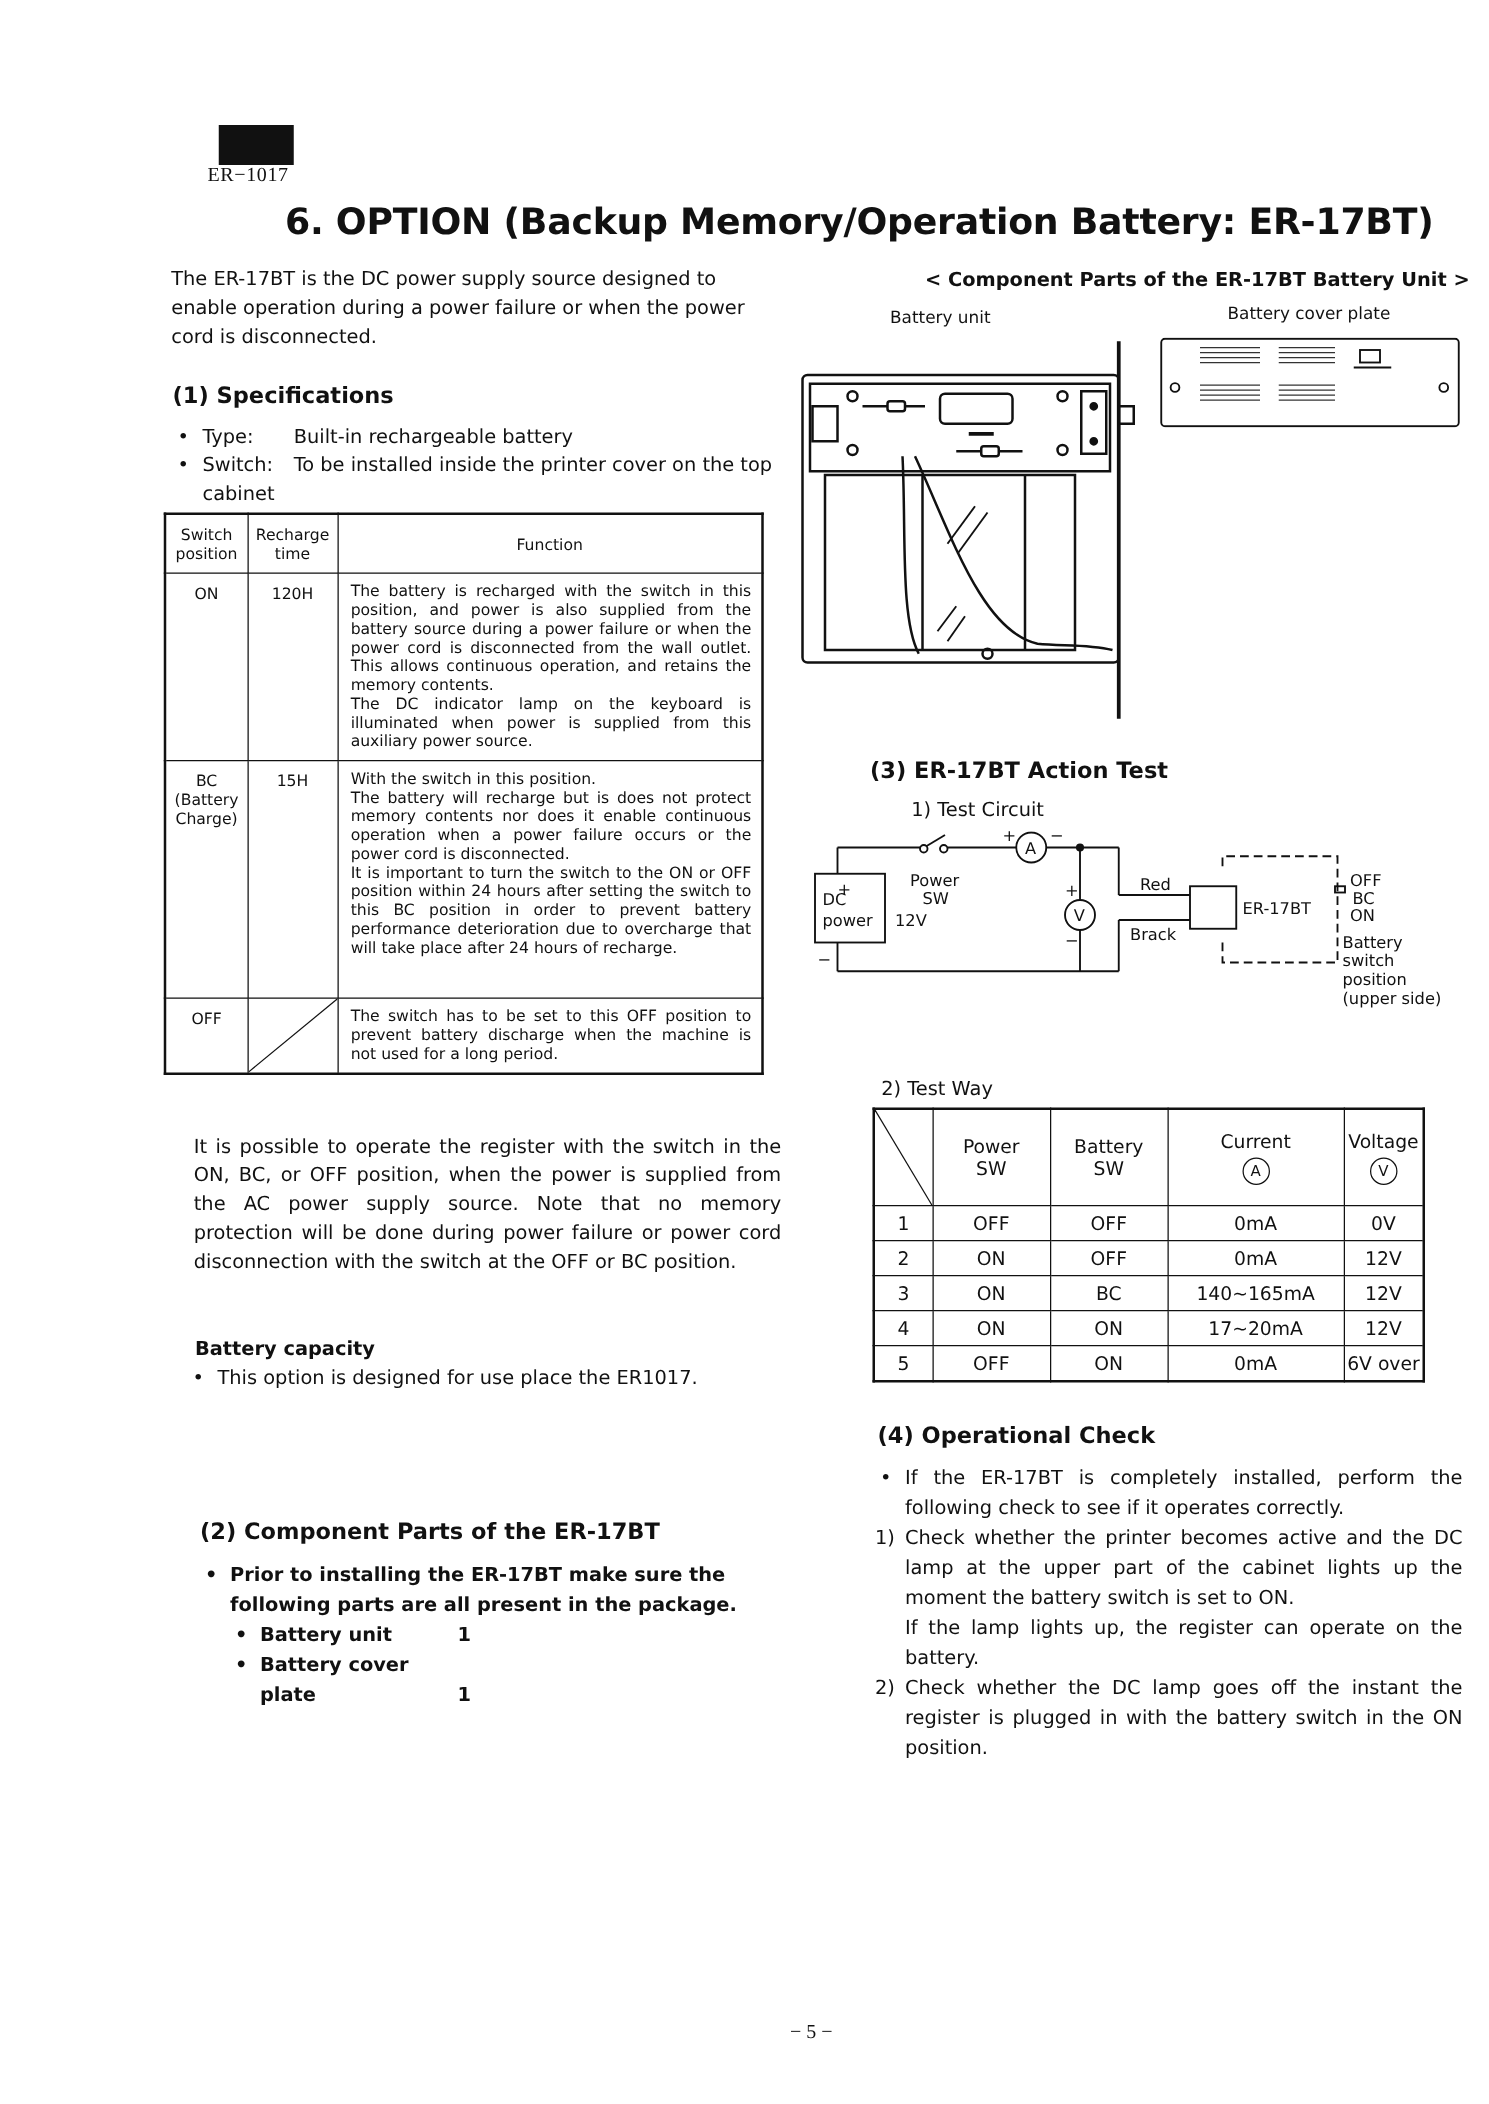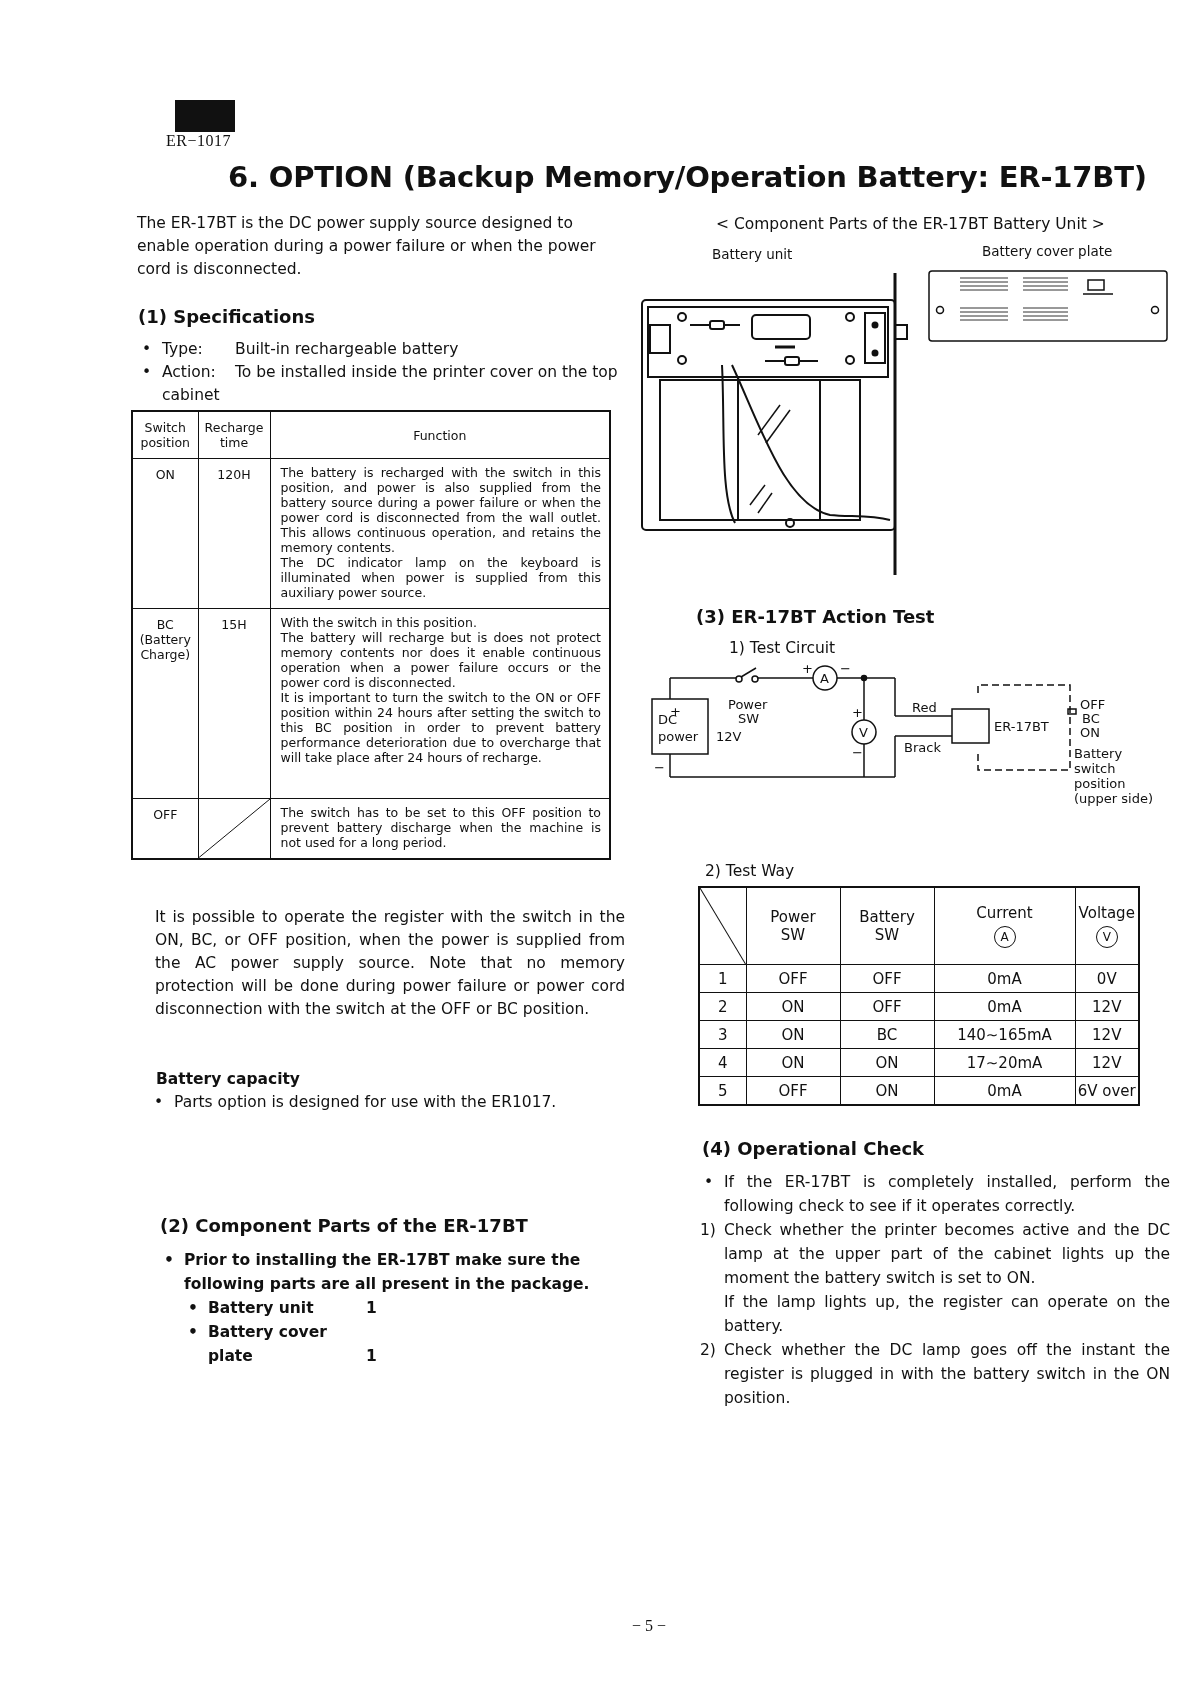--- a/index.html
+++ b/index.html
@@ -31,21 +31,21 @@
   .note{left:155px;top:906px;width:470px;}
   .h-cap{left:156px;top:1070px;font-size:15.5px;font-weight:bold;}
   .cap-list{left:150px;top:1090px;width:480px;font-size:15.5px;line-height:24px;}
   .h-parts{left:160px;top:1215px;}
   .parts-list{left:160px;top:1248px;width:480px;font-size:15.5px;line-height:24px;font-weight:bold;}
   .parts-sub{list-style:none;margin:0;padding:0 0 0 24px;}
   .parts-sub li{position:relative;padding-left:24px;}
   .parts-sub li:before{content:"\2022";position:absolute;left:4px;}
   .qty{display:inline-block;margin-left:8px;}
 
-  .h-comp{left:716px;top:215px;font-size:15.5px;font-weight:normal;}
+  .h-comp{left:740px;top:215px;font-size:15.5px;font-weight:bold;}
   .lbl-bu{left:712px;top:246px;font-size:13.5px;}
   .lbl-bcp{left:982px;top:243px;font-size:13.5px;}
   .fig-unit{left:640px;top:265px;width:270px;height:315px;}
   .fig-cover{left:928px;top:270px;width:240px;height:72px;}
 
   .h-action{left:696px;top:606px;}
   .sub1{left:729px;top:639px;font-size:15.5px;}
   .circuit{left:650px;top:665px;width:520px;height:170px;}
   .circuit text{font-family:"DejaVu Sans","Liberation Sans",sans-serif;font-size:13px;fill:#111;}
   .sub2{left:705px;top:862px;font-size:15.5px;}
@@ -67,21 +67,21 @@
 
 <div class="abs logo-block"></div>
 <div class="abs model-code">ER−1017</div>
 <div class="abs page-title">6. OPTION (Backup Memory/Operation Battery: ER-17BT)</div>
 
 <div class="abs p intro">The ER-17BT is the DC power supply source designed to enable operation during a power failure or when the power cord is disconnected.</div>
 
 <h2 class="abs h-spec">(1) Specifications</h2>
 <ul class="abs bl spec-list">
   <li><span class="spec-key">Type:</span><span>Built-in rechargeable battery</span></li>
-  <li><span class="spec-key">Action:</span><span>To be installed inside the printer cover on the top cabinet</span></li>
+  <li><span class="spec-key">Switch:</span><span>To be installed inside the printer cover on the top cabinet</span></li>
 </ul>
 
 <table class="abs sw-table">
   <colgroup>
       <col style="width:66px">
       <col style="width:72px">
       <col>
     </colgroup>
   <tbody>
       <tr>
@@ -120,21 +120,21 @@
   </tr>
 </tbody>
   </table>
 
 <div class="abs p note">
   <div style="text-align:justify">It is possible to operate the register with the switch in the ON, BC, or OFF position, when the power is supplied from the AC power supply source. Note that no memory protection will be done during power failure or power cord disconnection with the switch at the OFF or BC position.</div>
 </div>
 
 <div class="abs h-cap">Battery capacity</div>
 <ul class="abs bl cap-list">
-  <li>Parts option is designed for use with the ER1017.</li>
+  <li>This option is designed for use place the ER1017.</li>
 </ul>
 
 <h2 class="abs h-parts">(2) Component Parts of the ER-17BT</h2>
 <div class="abs parts-list">
   <ul class="bl">
     <li>Prior to installing the ER-17BT make sure the following parts are all present in the package.</li>
   </ul>
   <ul class="parts-sub">
     <li><span style="display:inline-block;width:150px">Battery unit</span><span class="qty">1</span></li>
     <li><span style="display:inline-block;width:150px">Battery cover plate</span><span class="qty">1</span></li>

